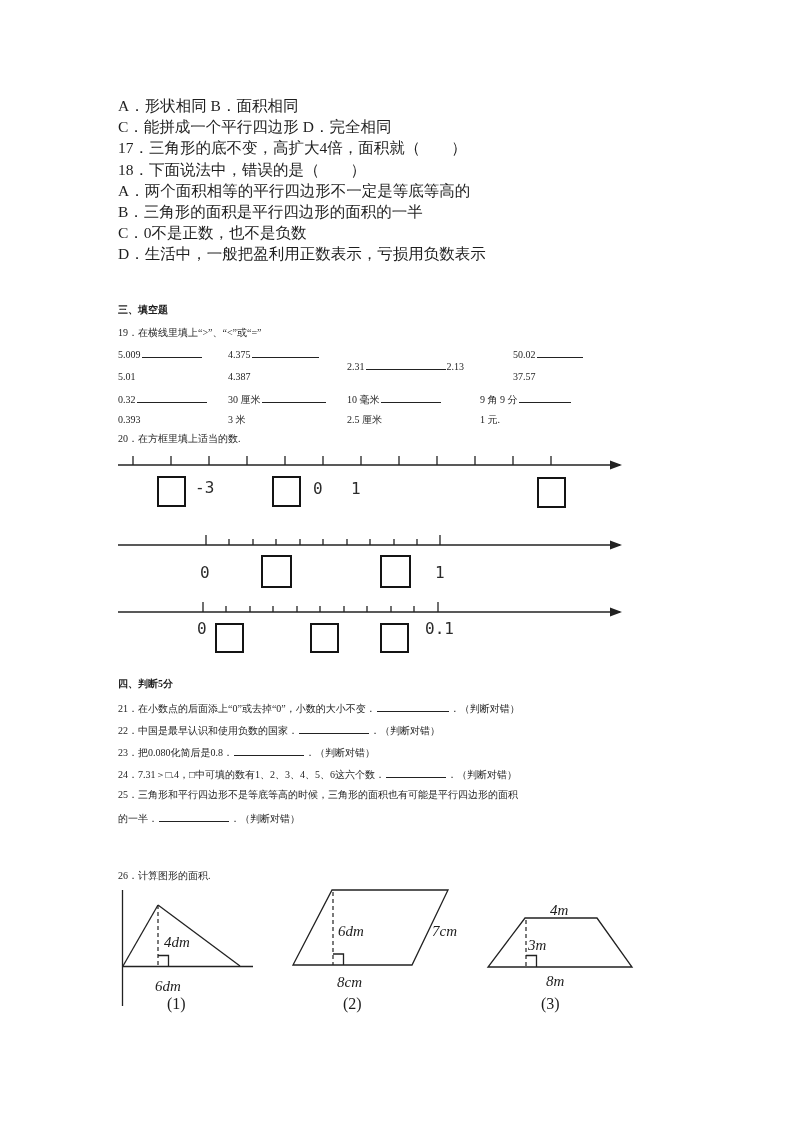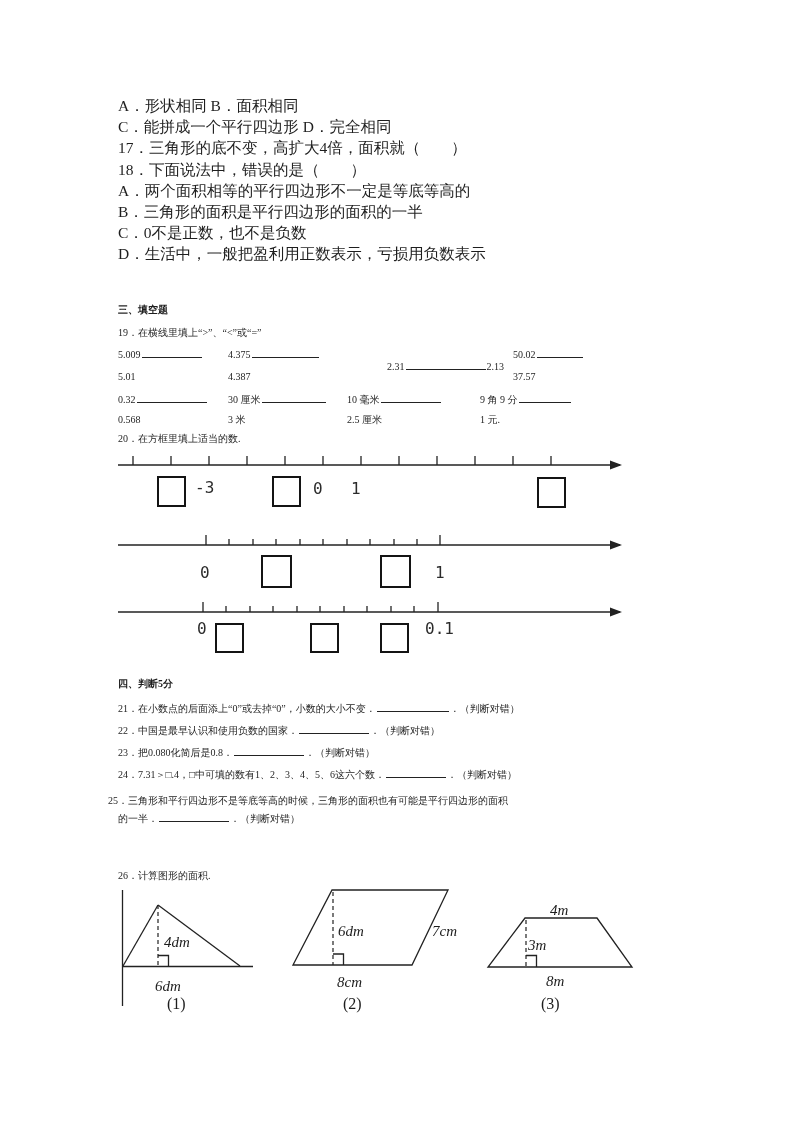--- a/index.html
+++ b/index.html
@@ -34,30 +34,30 @@
     <div>C．0不是正数，也不是负数</div>
     <div>D．生活中，一般把盈利用正数表示，亏损用负数表示</div>
   </div>
 
   <div class="txt bold" style="left:118px;top:304px;">三、填空题</div>
   <div class="txt" style="left:118px;top:327px;">19．在横线里填上“&gt;”、“&lt;”或“=”</div>
 
   <div class="txt" style="left:118px;top:347px;"><span>5.009</span><span class="blank" style="width:60px"></span></div>
   <div class="txt" style="left:228px;top:347px;"><span>4.375</span><span class="blank" style="width:67px"></span></div>
   <div class="txt" style="left:513px;top:347px;"><span>50.02</span><span class="blank" style="width:46px"></span></div>
-  <div class="txt" style="left:347px;top:359px;margin-left:40px;"><span>2.31</span><span class="blank" style="width:80px"></span><span>2.13</span></div>
+  <div class="txt" style="left:347px;top:359px;"><span>2.31</span><span class="blank" style="width:80px"></span><span>2.13</span></div>
   <div class="txt" style="left:118px;top:371px;">5.01</div>
   <div class="txt" style="left:228px;top:371px;">4.387</div>
   <div class="txt" style="left:513px;top:371px;">37.57</div>
 
   <div class="txt" style="left:118px;top:392px;"><span>0.32</span><span class="blank" style="width:70px"></span></div>
   <div class="txt" style="left:228px;top:392px;"><span>30 厘米</span><span class="blank" style="width:64px"></span></div>
   <div class="txt" style="left:347px;top:392px;"><span>10 毫米</span><span class="blank" style="width:60px"></span></div>
   <div class="txt" style="left:480px;top:392px;"><span>9 角 9 分</span><span class="blank" style="width:52px"></span></div>
-  <div class="txt" style="left:118px;top:414px;">0.568</div>
+  <div class="txt" style="left:118px;top:414px;">0.393</div>
   <div class="txt" style="left:228px;top:414px;">3 米</div>
   <div class="txt" style="left:347px;top:414px;">2.5 厘米</div>
   <div class="txt" style="left:480px;top:414px;">1 元.</div>
 
   <div class="txt" style="left:118px;top:433px;">20．在方框里填上适当的数.</div>
 
   <div class="nl" style="top:450px;height:62px;">
     <svg width="530" height="22">
       <line class="stroke" x1="8" y1="15" x2="510" y2="15"></line>
       <polygon points="512,15 500,10.6 500,19.4" fill="#222"></polygon>
@@ -125,21 +125,21 @@
     <div class="nlbox" style="left:200px;top:25px;width:25px;height:26px;"></div>
     <div class="nlbox" style="left:270px;top:25px;width:25px;height:26px;"></div>
     <div class="nllab" style="left:315px;top:21px;">0.1</div>
   </div>
 
   <div class="txt bold" style="left:118px;top:678px;">四、判断5分</div>
   <div class="txt" style="left:118px;top:701px;"><span>21．在小数点的后面添上“0”或去掉“0”，小数的大小不变．</span><span class="blank" style="width:72px"></span><span>．（判断对错）</span></div>
   <div class="txt" style="left:118px;top:723px;"><span>22．中国是最早认识和使用负数的国家．</span><span class="blank" style="width:70px"></span><span>．（判断对错）</span></div>
   <div class="txt" style="left:118px;top:745px;"><span>23．把0.080化简后是0.8．</span><span class="blank" style="width:70px"></span><span>．（判断对错）</span></div>
   <div class="txt" style="left:118px;top:767px;"><span>24．7.31＞□.4，□中可填的数有1、2、3、4、5、6这六个数．</span><span class="blank" style="width:60px"></span><span>．（判断对错）</span></div>
-  <div class="txt" style="left:108px;top:789px;margin-top:6px;"><span>25．三角形和平行四边形不是等底等高的时候，三角形的面积也有可能是平行四边形的面积</span></div>
+  <div class="txt" style="left:118px;top:789px;"><span>25．三角形和平行四边形不是等底等高的时候，三角形的面积也有可能是平行四边形的面积</span></div>
   <div class="txt" style="left:118px;top:811px;"><span>的一半．</span><span class="blank" style="width:70px"></span><span>．（判断对错）</span></div>
 
   <div class="txt" style="left:118px;top:870px;">26．计算图形的面积.</div>
 
   <svg class="fig" style="left:110px;top:888px;" width="160" height="128">
     <line class="stroke" x1="12.5" y1="2" x2="12.5" y2="118"></line>
     <line class="stroke" x1="12" y1="78.5" x2="143" y2="78.5"></line>
     <line class="stroke" x1="13" y1="78" x2="48" y2="17"></line>
     <line class="stroke" x1="48" y1="17" x2="130" y2="78"></line>
     <line class="dash" x1="48" y1="17" x2="48" y2="78"></line>

